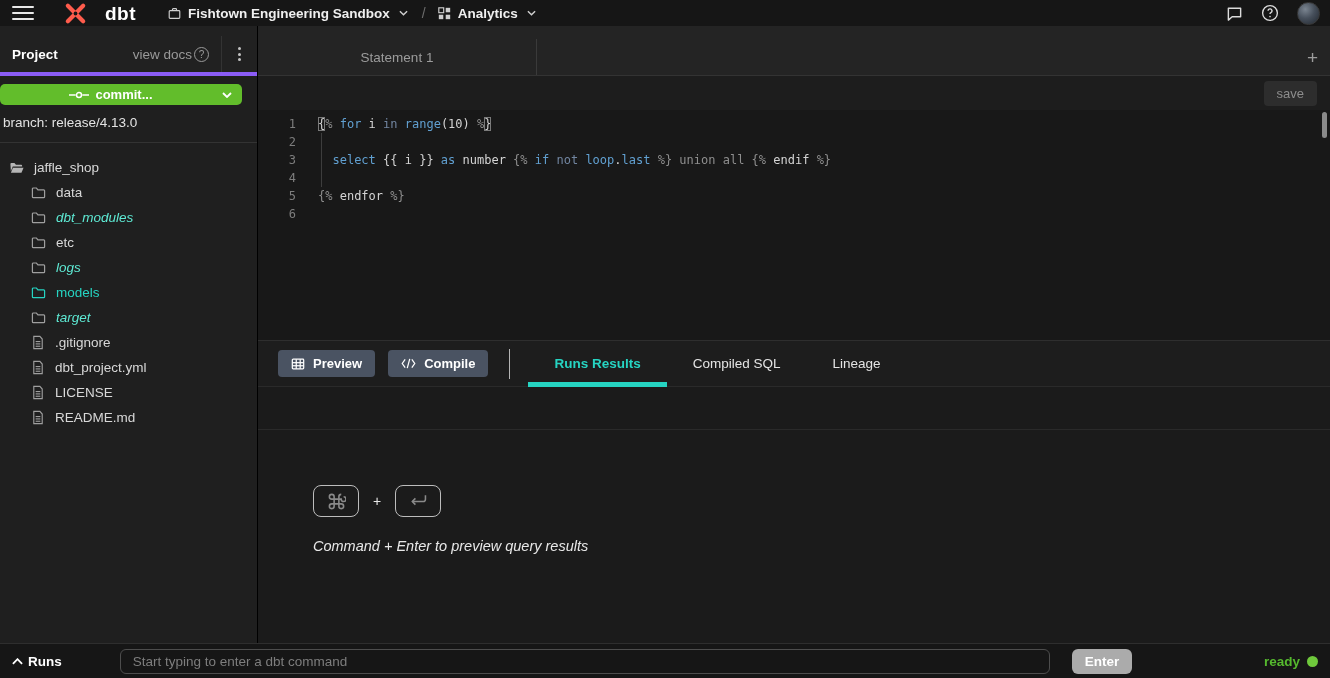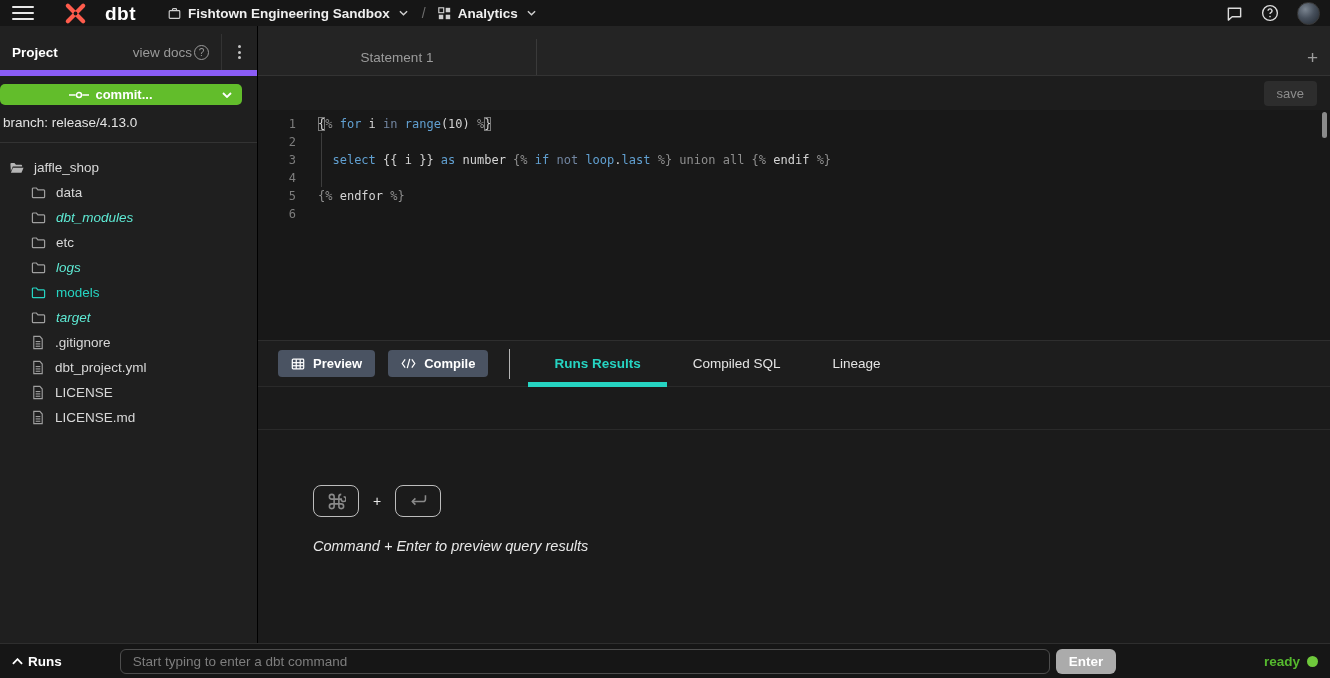--- a/index.html
+++ b/index.html
@@ -21,21 +21,21 @@
   .avatar { width:23px; height:23px; border-radius:50%; background:radial-gradient(circle at 35% 30%, #7b8591 0%, #47505c 45%, #20262e 100%); border:1px solid #3a3a3a; cursor:pointer; }
 
   
   .main-row { display:flex; height:617px; }
   .sidebar { width:258px; background:#1f1f1f; border-right:1px solid #000; display:flex; flex-direction:column; }
   .editor-col { flex:1; display:flex; flex-direction:column; background:#1b1b1b; }
 
   
   .band { height:50px; display:flex; align-items:flex-end; }
   .band-inner { height:36px; width:100%; display:flex; align-items:center; }
-  .sidebar .band { border-bottom:6px solid #8b5cf6; background:#212121; }
+  .sidebar .band { border-bottom:4px solid #8b5cf6; background:#212121; }
   .sb-head { padding-left:12px; }
   .sb-title { font-weight:bold; color:#fff; font-size:13.5px; }
   .viewdocs { margin-left:auto; display:flex; align-items:center; gap:2px; color:#9a9a9a; font-size:13.5px; cursor:pointer; padding-right:12px; }
   .qmark { width:15px; height:15px; border:1px solid #9a9a9a; border-radius:50%; display:flex; align-items:center; justify-content:center; font-size:10px; color:#9a9a9a; }
   .sb-head-div { width:1px; height:36px; background:#333; }
   .kebab { width:35px; height:100%; display:flex; flex-direction:column; align-items:center; justify-content:center; gap:2.5px; cursor:pointer; }
   .kebab i { width:3px; height:3px; border-radius:50%; background:#c4c4c4; }
 
   
   .commit-wrap { padding:8px 15px 0 0; }
@@ -88,21 +88,21 @@
   .key-row { display:flex; align-items:center; }
   .keycap { width:46px; height:32px; border:1px solid #bdbdbd; border-radius:8px; display:flex; align-items:center; justify-content:center; color:#8a8a8a; }
   .key-plus { color:#e8e8e8; font-size:14px; margin:0 14px; }
   .hint-text { margin-top:21px; font-style:italic; color:#e8e8e8; font-size:14.5px; }
 
   
   .bottombar { height:35px; background:#161616; border-top:1px solid #2e2e2e; display:flex; align-items:center; padding:0 12px;gap:6px; }
   .runs { display:flex; align-items:center; gap:5px; color:#fff; font-weight:bold; font-size:13.5px; cursor:pointer; }
   .cmd-input { margin-left:52px; width:930px; height:25px; background:#161616; border:1px solid #4d4d4d; border-radius:6px; color:#ddd; font-size:13.5px; padding:0 12px; font-family:inherit; outline:none; }
   .cmd-input::placeholder { color:#7e7e7e; }
-  .enter-btn { background:#ababab; color:#fff; font-weight:bold; border:none; border-radius:6px; padding:5px 13px; font-size:13.5px; font-family:inherit; cursor:pointer; }
+  .enter-btn { margin-left:16px; background:#ababab; color:#fff; font-weight:bold; border:none; border-radius:6px; padding:5px 13px; font-size:13.5px; font-family:inherit; cursor:pointer; }
   .status { margin-left:auto; display:flex; align-items:center; gap:7px; }
   .status-label { color:#55b92e; font-weight:bold; font-size:13.5px; }
   .status-dot { width:11px; height:11px; border-radius:50%; background:#6fc93c; }
 </style>
 </head>
 <body>
 
 <div class="topbar">
   <div class="hamburger">
       <span></span>
@@ -308,21 +308,21 @@
         </div>
         <div class="tree-row lvl1 normal">
           <span class="ticon">
             <svg width="14" height="15" viewBox="0 0 14 16" fill="none" stroke="currentColor" stroke-width="1.2">
               <path d="M2.5 1.5 h6.5 l2.5 2.8 v10.2 h-9 z"></path>
               <line x1="4.5" y1="7" x2="9.5" y2="7"></line>
               <line x1="4.5" y1="9.5" x2="9.5" y2="9.5"></line>
               <line x1="4.5" y1="12" x2="9.5" y2="12"></line>
             </svg>
           </span>
-          <span>LICENSE.md</span>
+          <span>README.md</span>
         </div>
       </div>
   </div>
 
   <div class="editor-col">
 
     <div class="band">
       <div class="band-inner">
         <div class="editor-tab">
           <span>Statement 1</span>

